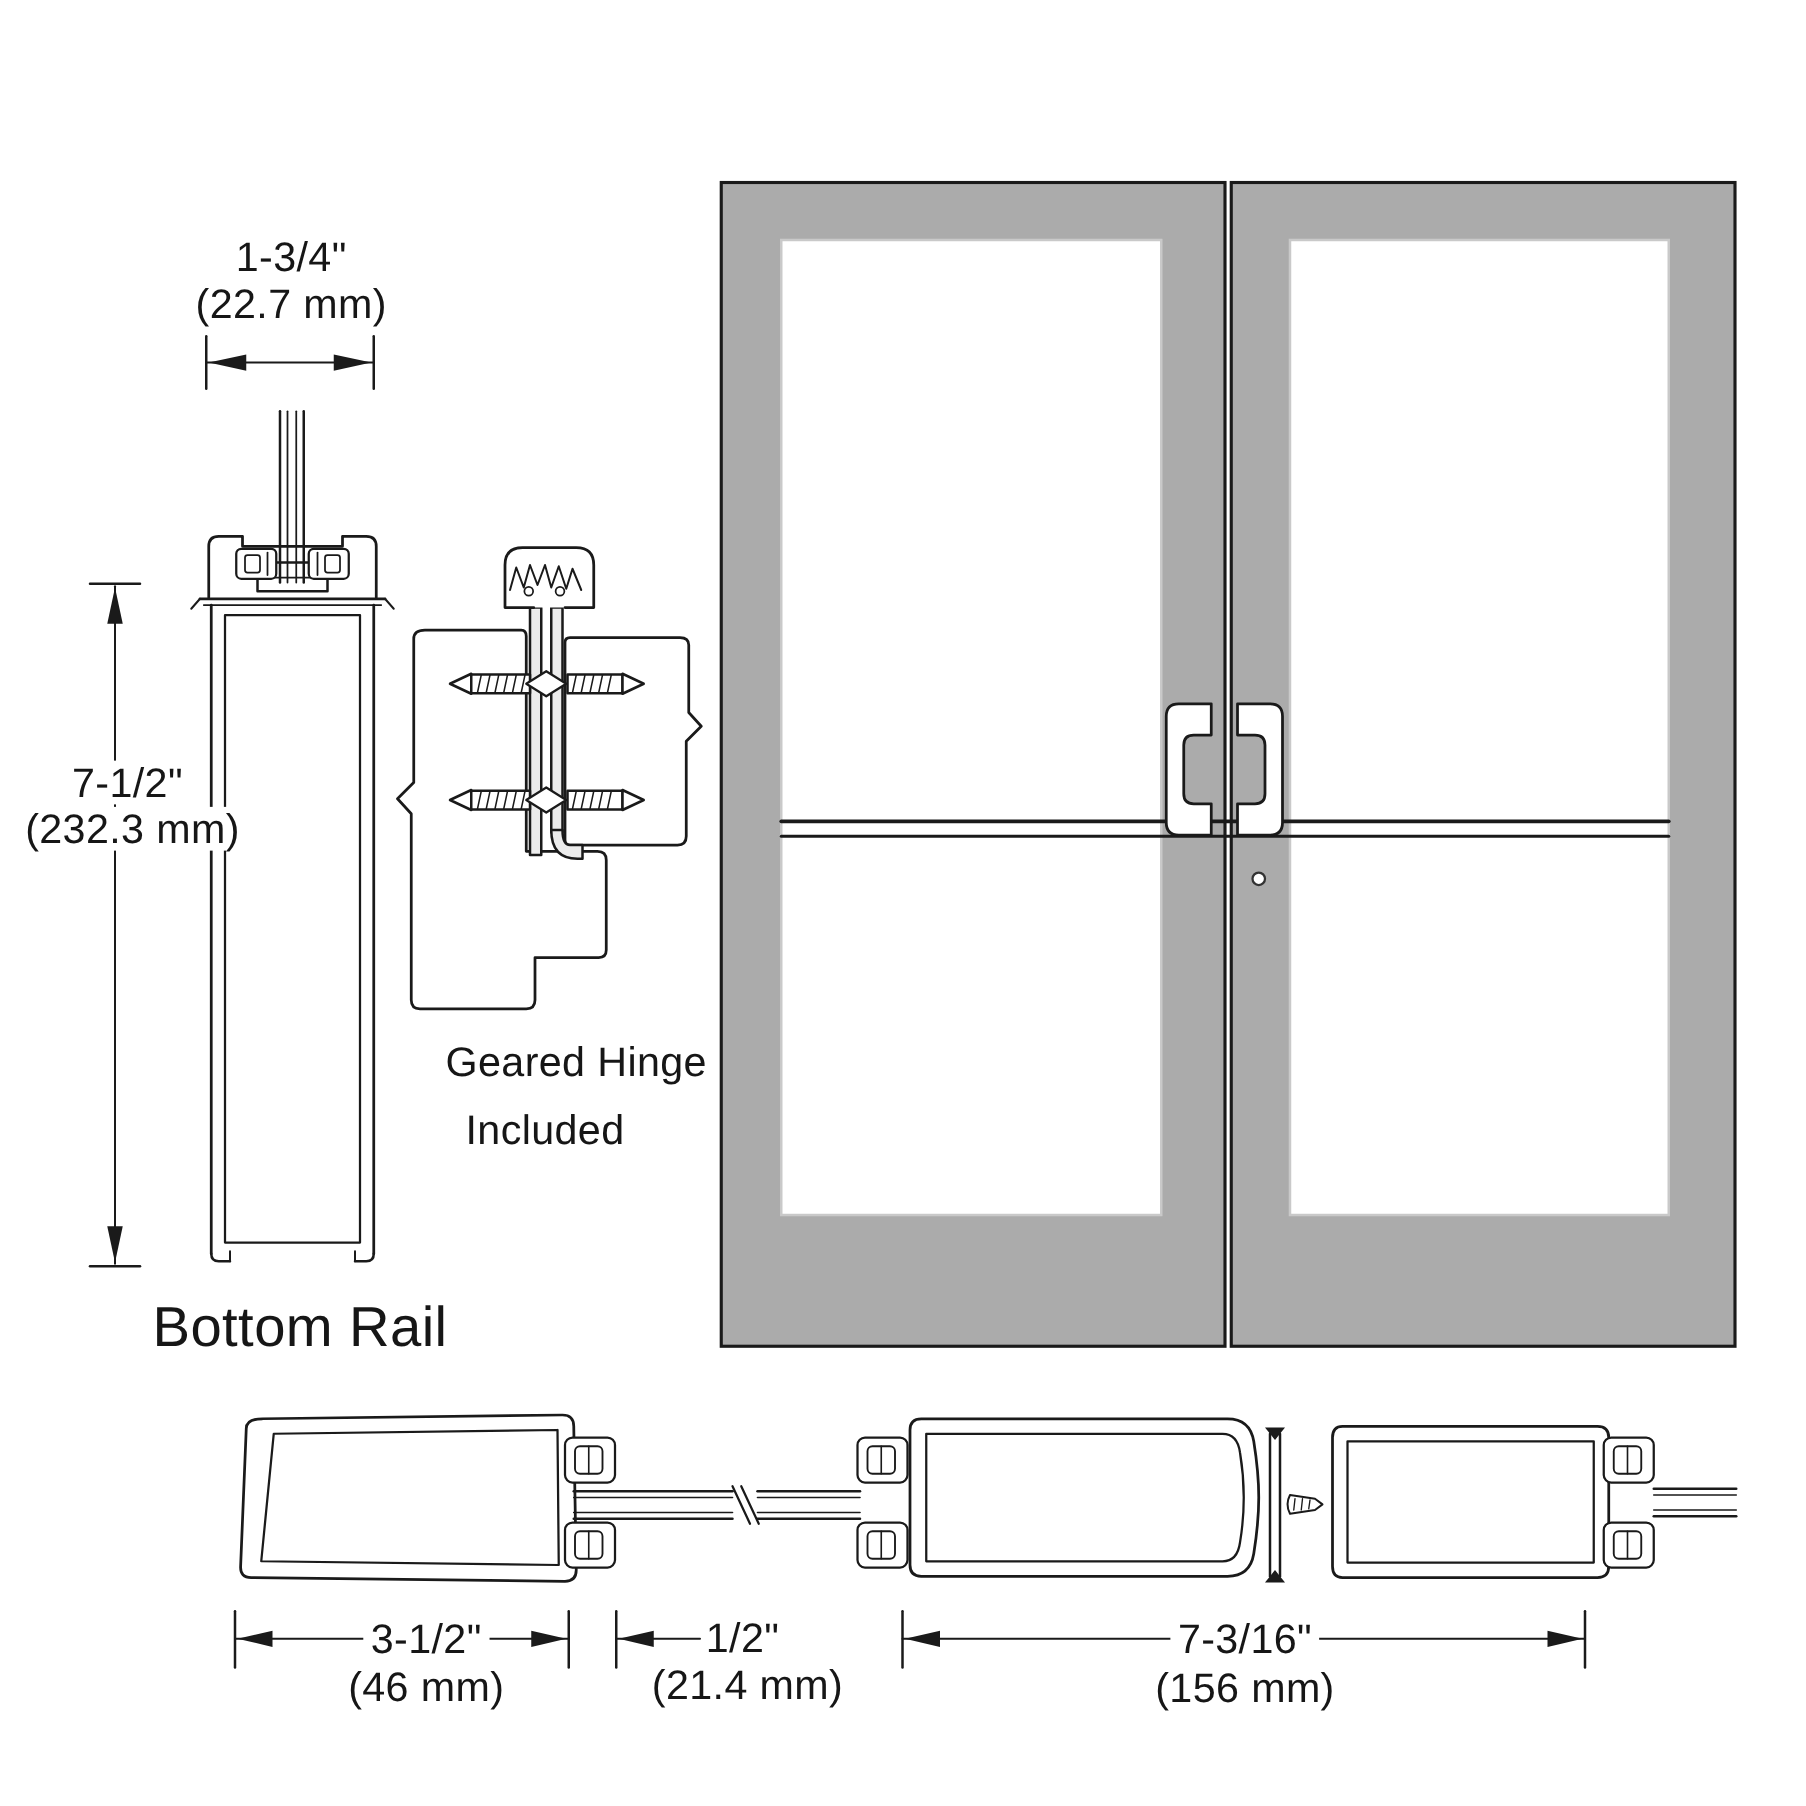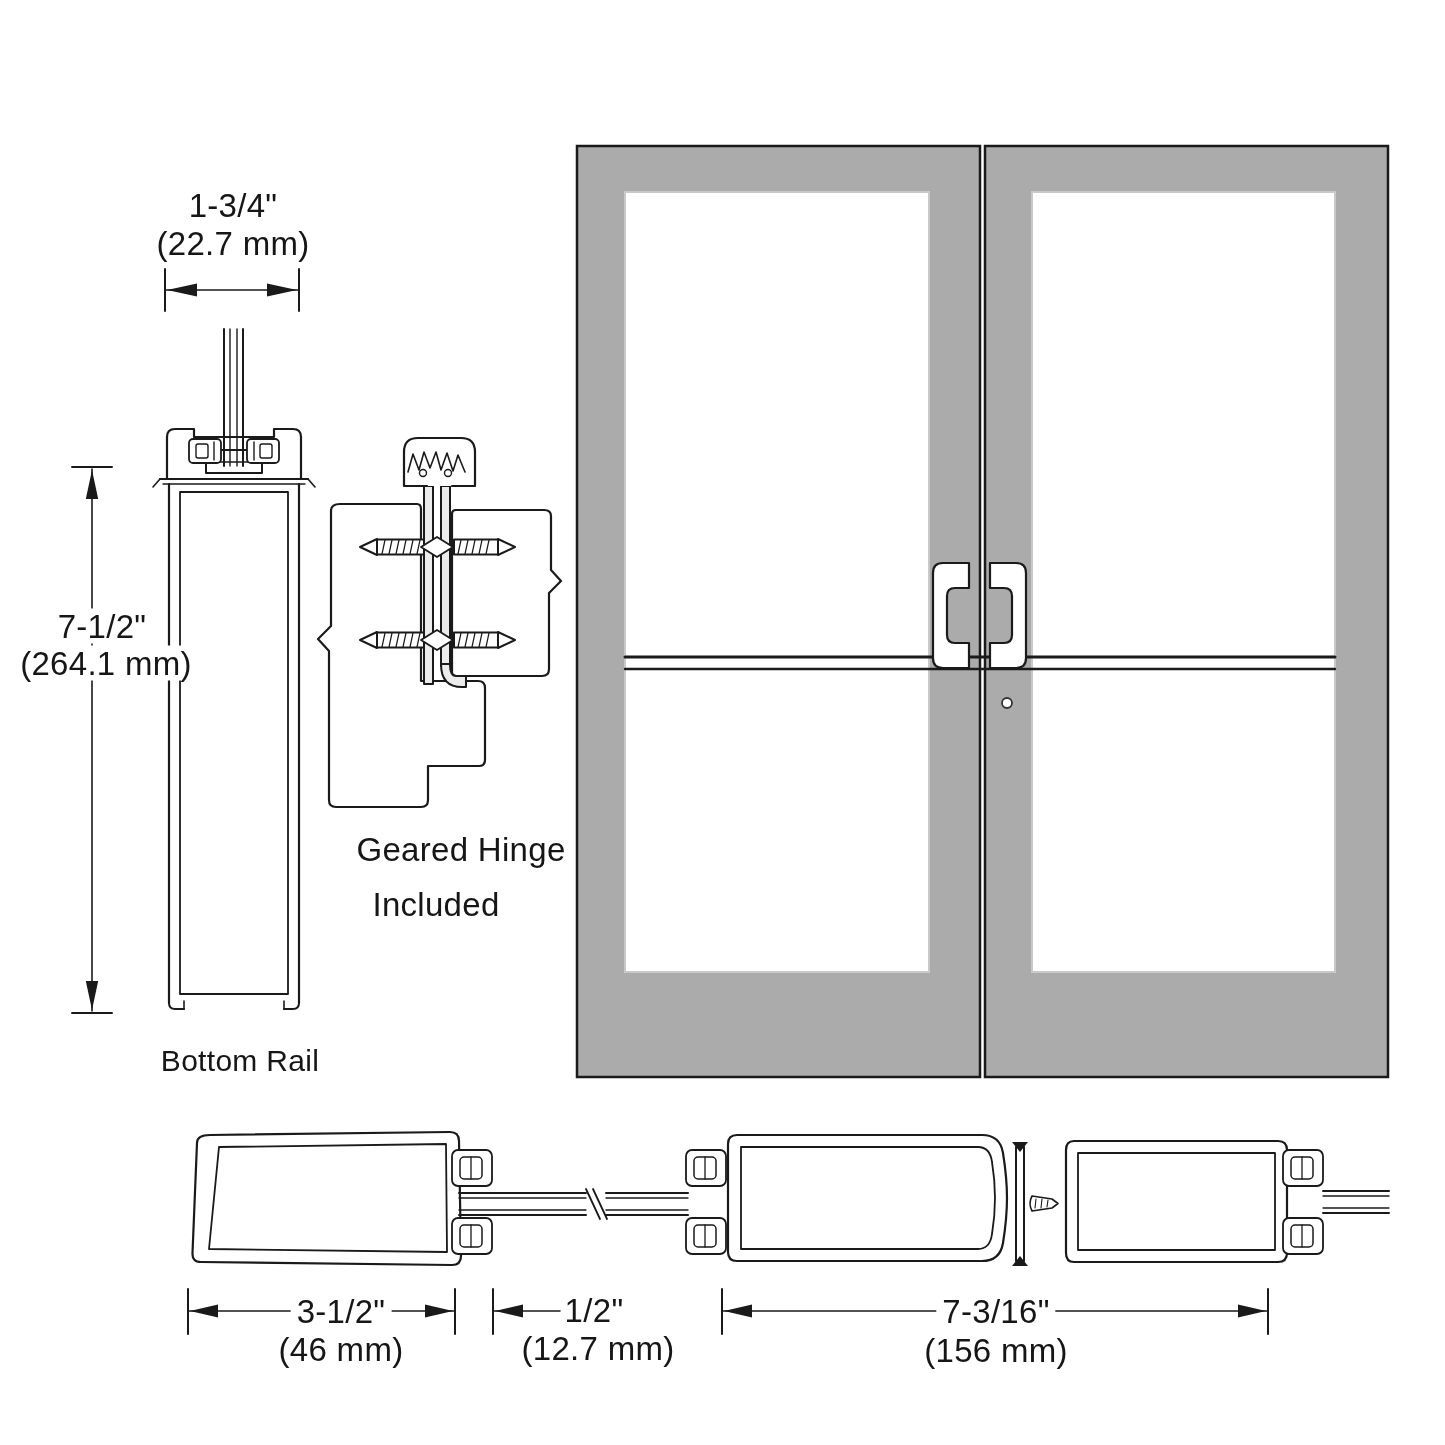--- a/index.html
+++ b/index.html
@@ -16,21 +16,21 @@
   .glass{fill:#ffffff;stroke:var(--glass_edge);stroke-width:2;}
   .white{fill:#ffffff;}
   .leaf{fill:#ececec;}
   .ink{fill:var(--ink);stroke:none;}
   .lbl{
     position:absolute;transform:translate(-50%,-50%);
     font-size:33px;line-height:1;white-space:nowrap;color:#161616;
     letter-spacing:.3px;
   }
   .bg{background:#fff;padding:1px 6px;}
-  .big{font-size:30px;}
+  .big{font-size:45px;}
 </style>
 </head>
 <body>
 
 <svg width="1445" height="1445" viewBox="0 0 1445 1445">
 
   <g>
     <rect class="door" x="577" y="146" width="403" height="931"></rect>
     <rect class="door" x="985" y="146" width="403" height="931"></rect>
     <rect class="glass" x="625" y="192" width="304" height="780"></rect>
@@ -234,22 +234,22 @@
     <line x1="1268" y1="1289" x2="1268" y2="1334" stroke-width="2"></line>
     <line x1="722" y1="1311" x2="1268" y2="1311" stroke-width="1.6"></line>
     <polygon class="ink" points="724,1311 752,1304.5 752,1317.5"></polygon>
     <polygon class="ink" points="1266,1311 1238,1304.5 1238,1317.5"></polygon>
   </g>
 </svg>
 
 <div class="lbl" style="left:233px;top:205px">1-3/4"</div>
 <div class="lbl" style="left:233px;top:243px">(22.7 mm)</div>
 <div class="lbl bg" style="left:102px;top:626px">7-1/2"</div>
-<div class="lbl bg" style="left:106px;top:663px">(264.1 mm)</div>
+<div class="lbl bg" style="left:106px;top:663px">(232.3 mm)</div>
 <div class="lbl big" style="left:240px;top:1061px">Bottom Rail</div>
 <div class="lbl" style="left:461px;top:849px">Geared Hinge</div>
 <div class="lbl" style="left:436px;top:904px">Included</div>
 <div class="lbl bg" style="left:341px;top:1311px">3-1/2"</div>
 <div class="lbl" style="left:341px;top:1349px">(46 mm)</div>
 <div class="lbl" style="left:594px;top:1310px">1/2"</div>
-<div class="lbl" style="left:598px;top:1348px">(12.7 mm)</div>
+<div class="lbl" style="left:598px;top:1348px">(21.4 mm)</div>
 <div class="lbl bg" style="left:996px;top:1311px">7-3/16"</div>
 <div class="lbl" style="left:996px;top:1350px">(156 mm)</div>
 
 </body></html>

